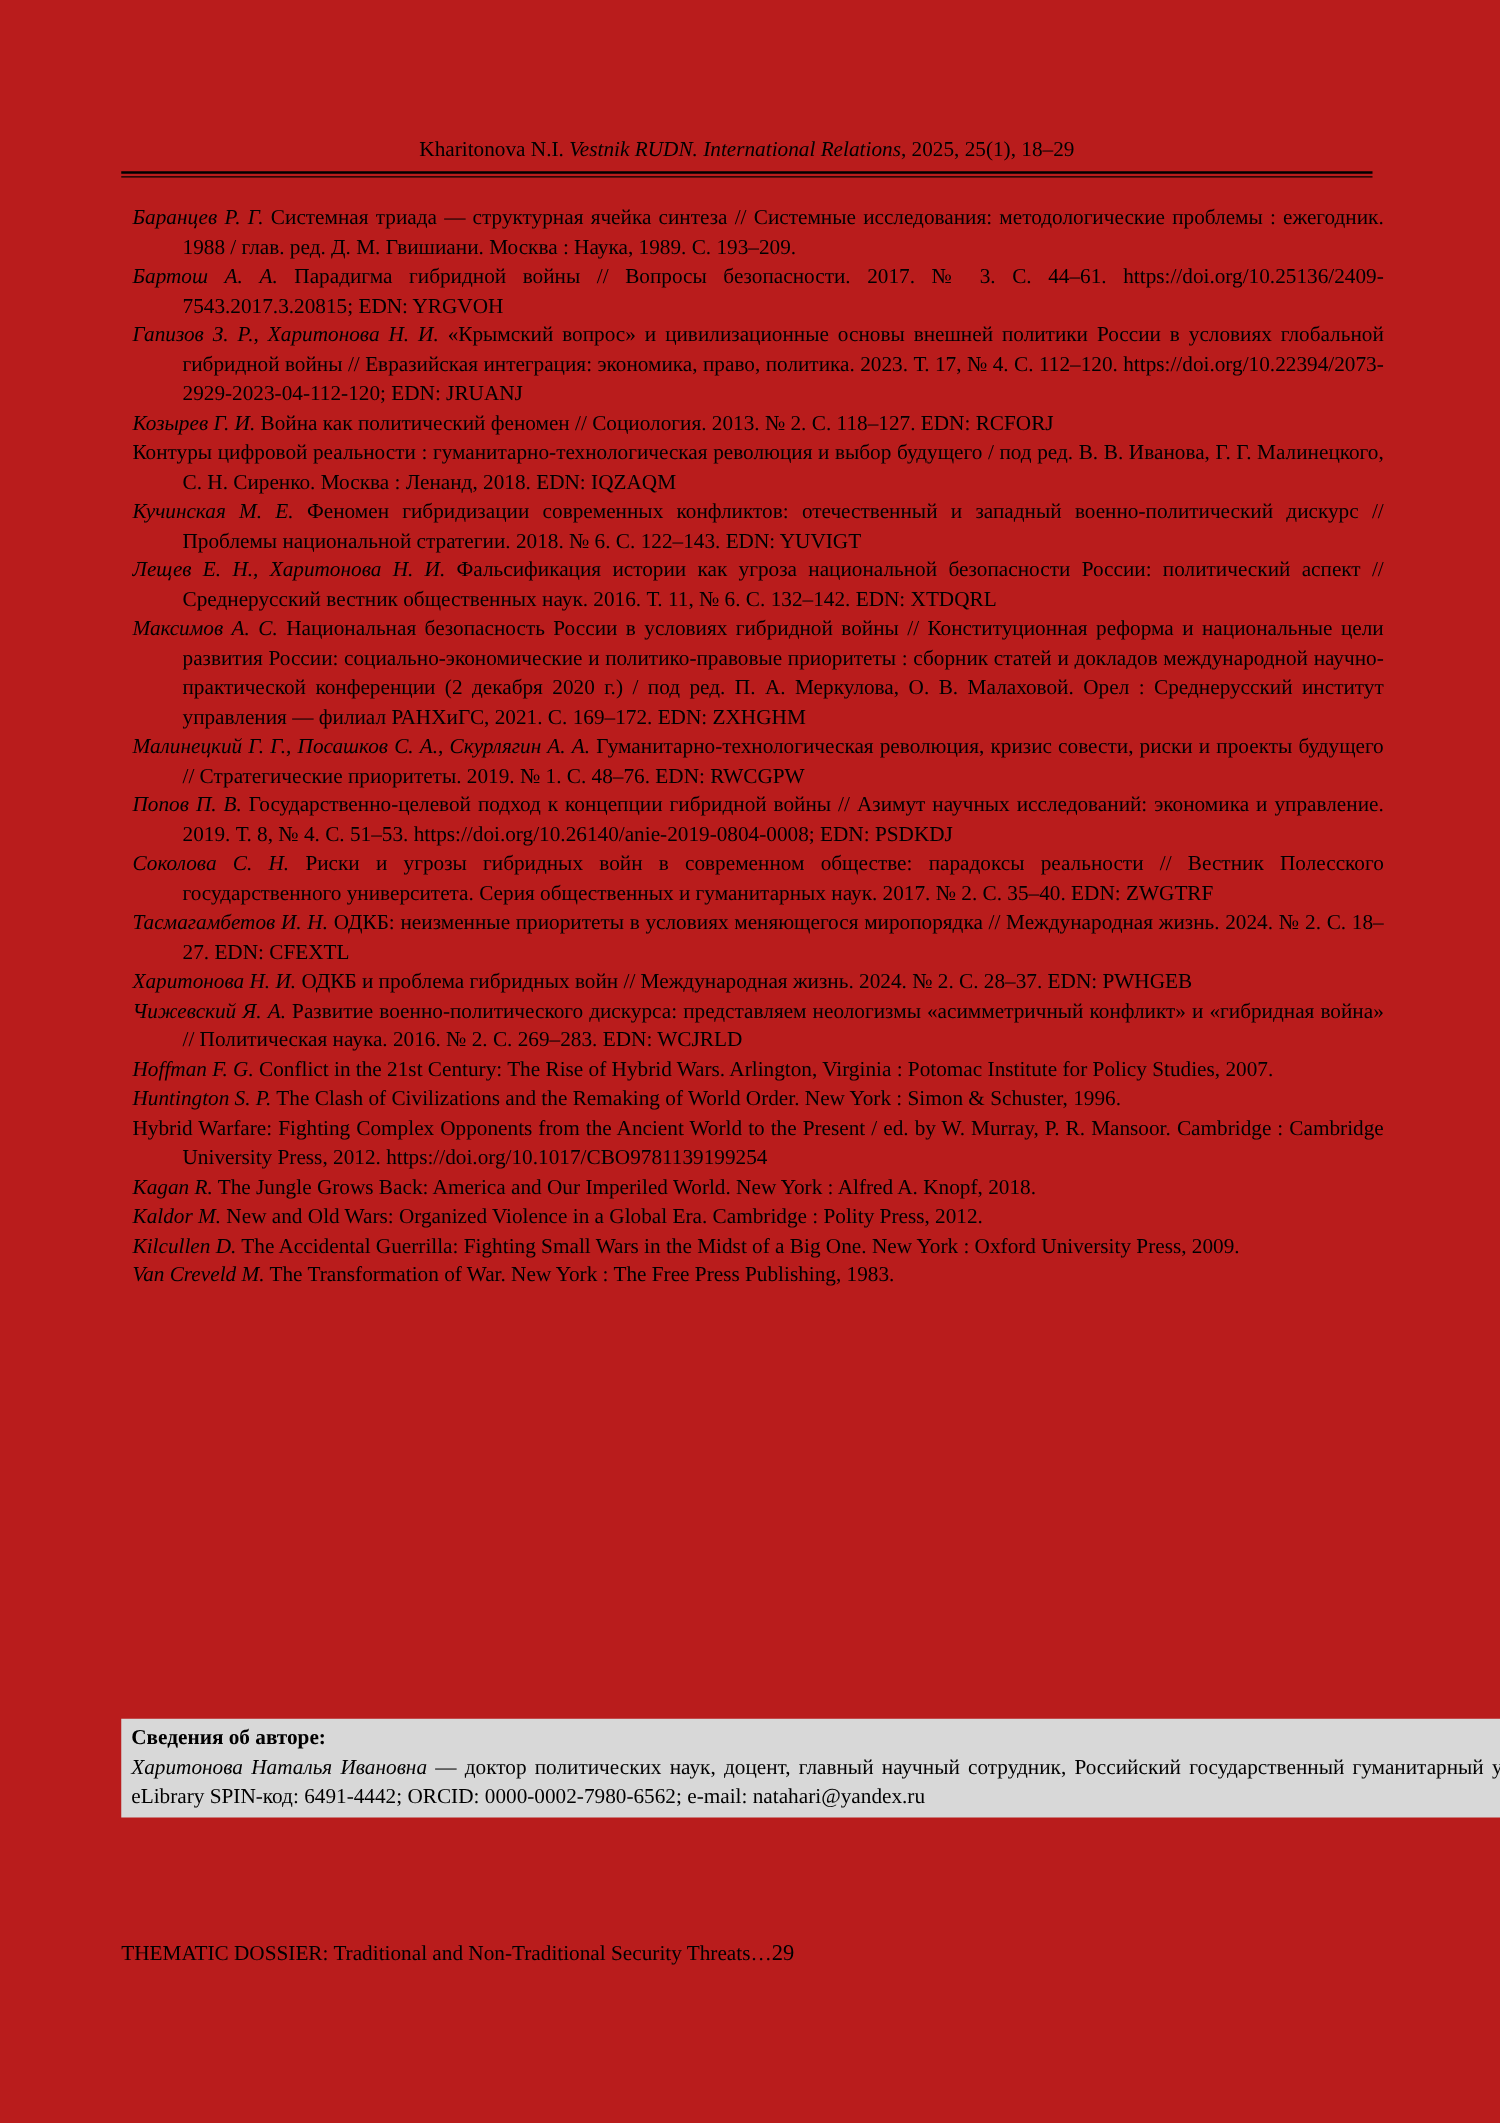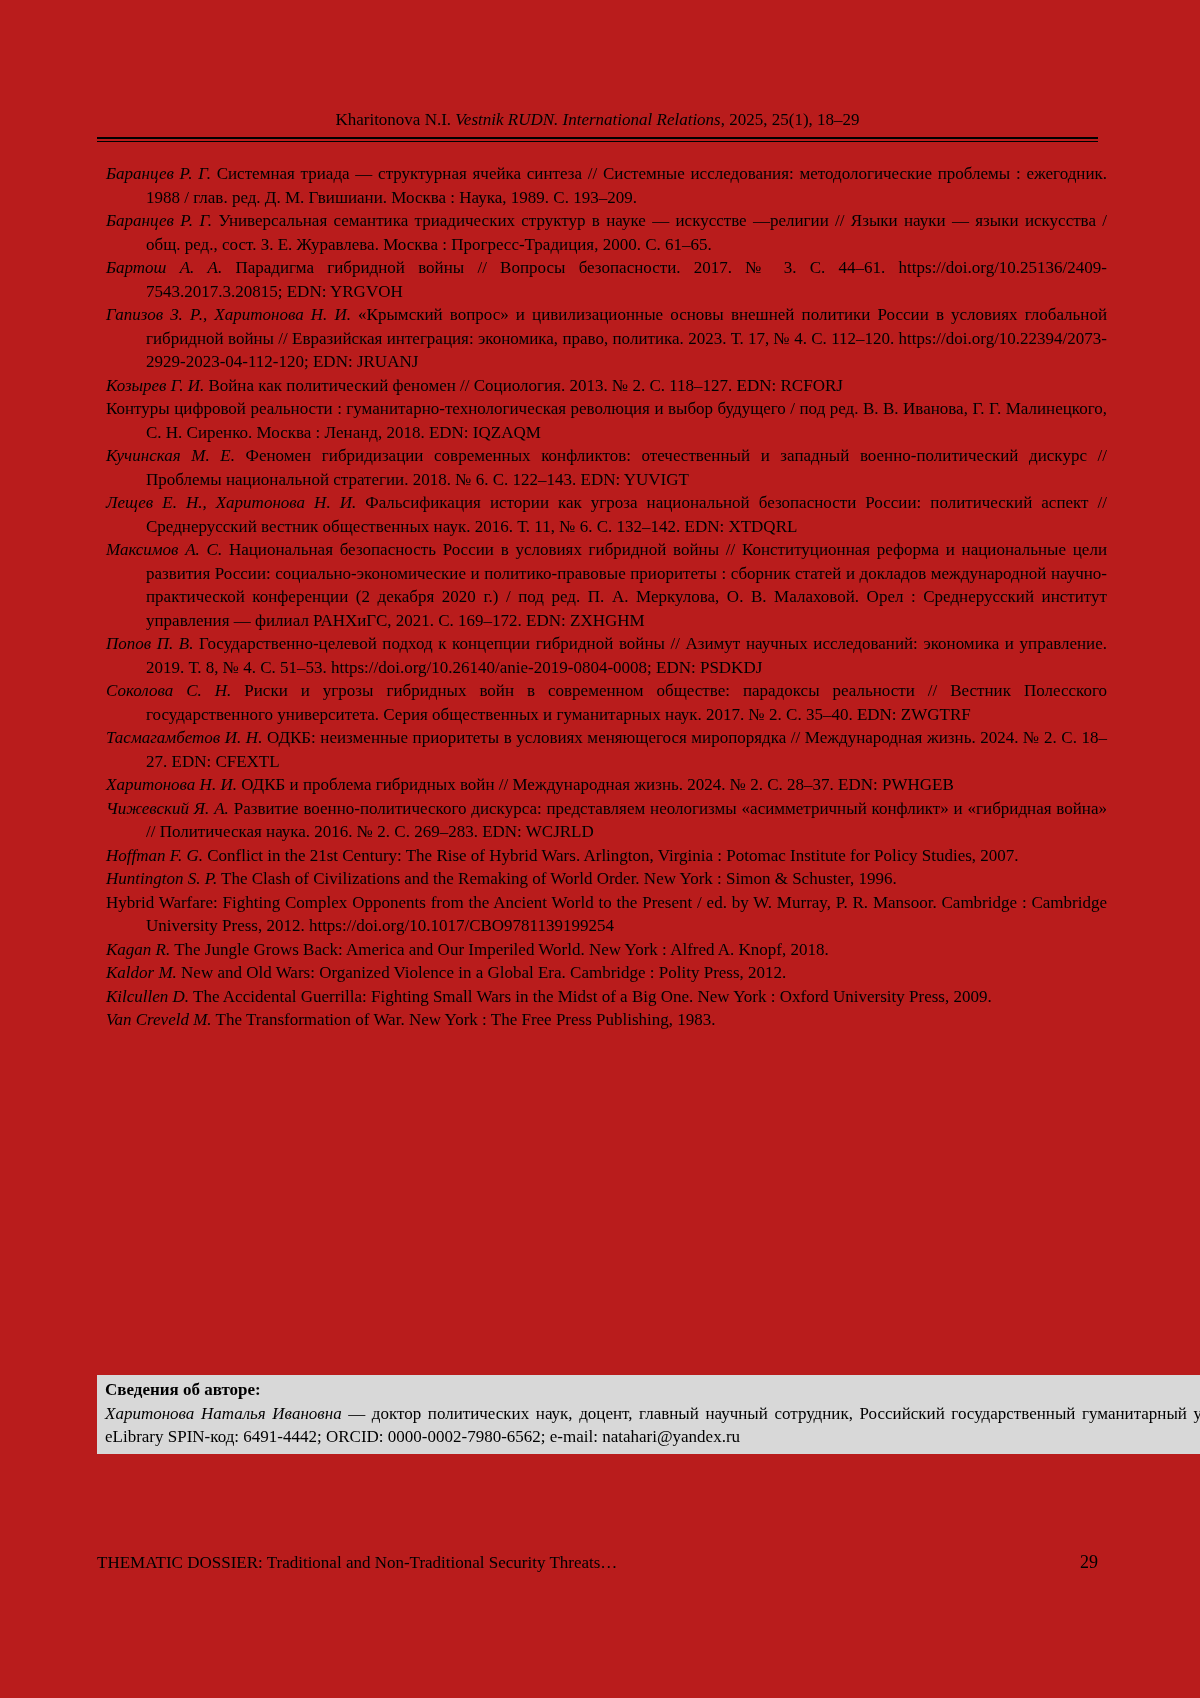--- a/index.html
+++ b/index.html
@@ -55,51 +55,49 @@
   .author-par {
     margin: 0;
     text-align: justify;
   }
   .footer {
     position: absolute;
     left: 97px;
     top: 1552px;
     width: 1001px;
     display: flex;
-    justify-content: space-between;
     align-items: baseline;
-    gap: 48px;
   }
   .footer .dossier {
     font-size: 17px;
   }
   .footer .pagenum {
     font-size: 18px;
   }
   i { font-style: italic; }
 </style>
 </head>
 <body>
 
 <div class="page">
 
   <div class="running-head"><span>Kharitonova N.I. </span><i>Vestnik RUDN. International Relations</i><span>, 2025, 25(1), 18–29</span></div>
 
   <div class="rule"></div>
 
   <div class="refs" id="references">
       <p class="ref"><i>Баранцев Р. Г.</i> <span>Системная триада — структурная ячейка синтеза // Системные исследования: методологические проблемы : ежегодник. 1988 / глав. ред. Д. М. Гвишиани. Москва : Наука, 1989. С. 193–209.</span></p>
-      <p class="ref"><i>Баранцев Р. Г.</i> <span>Универсальная семантика триадических структур в науке — искусстве —религии // Языки науки — языки искусства / общ. ред., сост. З. Е. Журавлева. Москва : Прогресс-Традиция, 2000. С. 61–65.</span></p>
       <p class="ref"><i>Бартош А. А.</i> <span>Парадигма гибридной войны // Вопросы безопасности. 2017. № 3. С. 44–61. https://doi.org/10.25136/2409-7543.2017.3.20815; EDN: YRGVOH</span></p>
       <p class="ref"><i>Гапизов З. Р., Харитонова Н. И.</i> <span>«Крымский вопрос» и цивилизационные основы внешней политики России в условиях глобальной гибридной войны // Евразийская интеграция: экономика, право, политика. 2023. Т. 17, № 4. С. 112–120. https://doi.org/10.22394/2073-2929-2023-04-112-120; EDN: JRUANJ</span></p>
       <p class="ref"><i>Козырев Г. И.</i> <span>Война как политический феномен // Социология. 2013. № 2. С. 118–127. EDN: RCFORJ</span></p>
       <p class="ref"><span>Контуры цифровой реальности : гуманитарно-технологическая революция и выбор будущего / под ред. В. В. Иванова, Г. Г. Малинецкого, С. Н. Сиренко. Москва : Ленанд, 2018. EDN: IQZAQM</span></p>
       <p class="ref"><i>Кучинская М. Е.</i> <span>Феномен гибридизации современных конфликтов: отечественный и западный военно-политический дискурс // Проблемы национальной стратегии. 2018. № 6. С. 122–143. EDN: YUVIGT</span></p>
       <p class="ref"><i>Лещев Е. Н., Харитонова Н. И.</i> <span>Фальсификация истории как угроза национальной безопасности России: политический аспект // Среднерусский вестник общественных наук. 2016. Т. 11, № 6. С. 132–142. EDN: XTDQRL</span></p>
       <p class="ref"><i>Максимов А. С.</i> <span>Национальная безопасность России в условиях гибридной войны // Конституционная реформа и национальные цели развития России: социально-экономические и политико-правовые приоритеты : сборник статей и докладов международной научно-практической конференции (2 декабря 2020 г.) / под ред. П. А. Меркулова, О. В. Малаховой. Орел : Среднерусский институт управления — филиал РАНХиГС, 2021. С. 169–172. EDN: ZXHGHM</span></p>
+      <p class="ref"><i>Малинецкий Г. Г., Посашков С. А., Скурлягин А. А.</i> <span>Гуманитарно-технологическая революция, кризис совести, риски и проекты будущего // Стратегические приоритеты. 2019. № 1. С. 48–76. EDN: RWCGPW</span></p>
       <p class="ref"><i>Попов П. В.</i> <span>Государственно-целевой подход к концепции гибридной войны // Азимут научных исследований: экономика и управление. 2019. Т. 8, № 4. С. 51–53. https://doi.org/10.26140/anie-2019-0804-0008; EDN: PSDKDJ</span></p>
       <p class="ref"><i>Соколова С. Н.</i> <span>Риски и угрозы гибридных войн в современном обществе: парадоксы реальности // Вестник Полесского государственного университета. Серия общественных и гуманитарных наук. 2017. № 2. С. 35–40. EDN: ZWGTRF</span></p>
       <p class="ref"><i>Тасмагамбетов И. Н.</i> <span>ОДКБ: неизменные приоритеты в условиях меняющегося миропорядка // Международная жизнь. 2024. № 2. С. 18–27. EDN: CFEXTL</span></p>
       <p class="ref"><i>Харитонова Н. И.</i> <span>ОДКБ и проблема гибридных войн // Международная жизнь. 2024. № 2. С. 28–37. EDN: PWHGEB</span></p>
       <p class="ref"><i>Чижевский Я. А.</i> <span>Развитие военно-политического дискурса: представляем неологизмы «асимметричный конфликт» и «гибридная война» // Политическая наука. 2016. № 2. С. 269–283. EDN: WCJRLD</span></p>
       <p class="ref"><i>Hoffman F. G.</i> <span>Conflict in the 21st Century: The Rise of Hybrid Wars. Arlington, Virginia : Potomac Institute for Policy Studies, 2007.</span></p>
       <p class="ref"><i>Huntington S. P.</i> <span>The Clash of Civilizations and the Remaking of World Order. New York : Simon &amp; Schuster, 1996.</span></p>
       <p class="ref"><span>Hybrid Warfare: Fighting Complex Opponents from the Ancient World to the Present / ed. by W. Murray, P. R. Mansoor. Cambridge : Cambridge University Press, 2012. https://doi.org/10.1017/CBO9781139199254</span></p>
       <p class="ref"><i>Kagan R.</i> <span>The Jungle Grows Back: America and Our Imperiled World. New York : Alfred A. Knopf, 2018.</span></p>
       <p class="ref"><i>Kaldor M.</i> <span>New and Old Wars: Organized Violence in a Global Era. Cambridge : Polity Press, 2012.</span></p>

